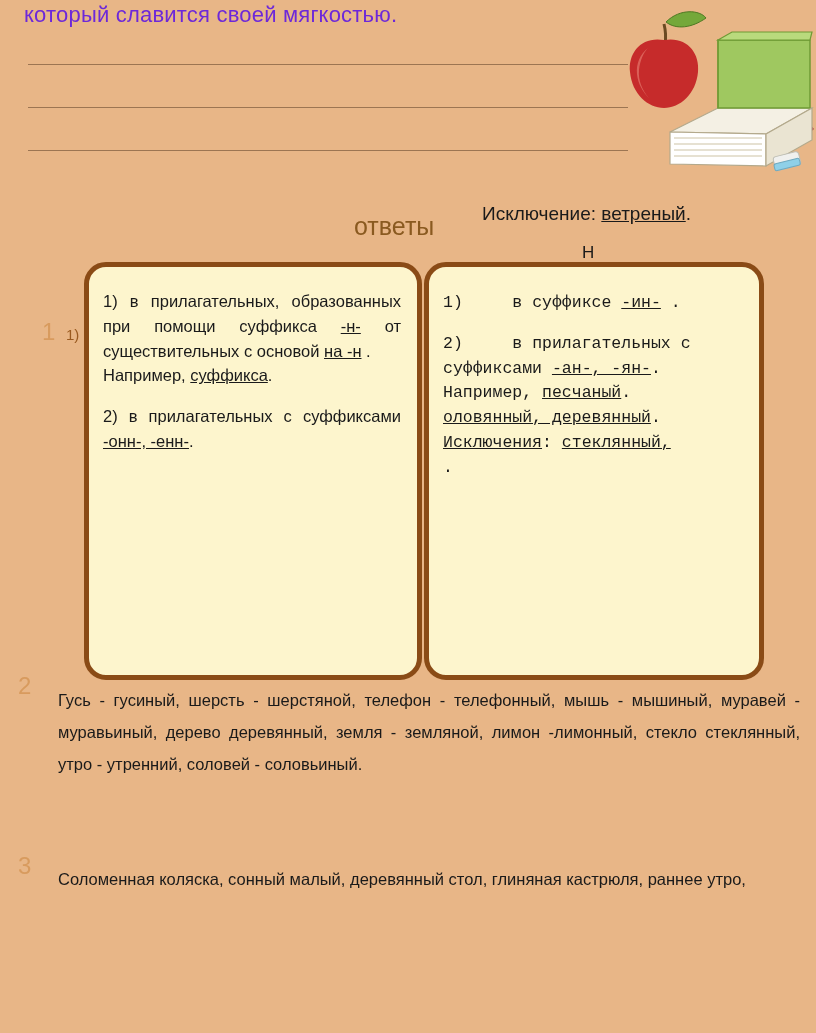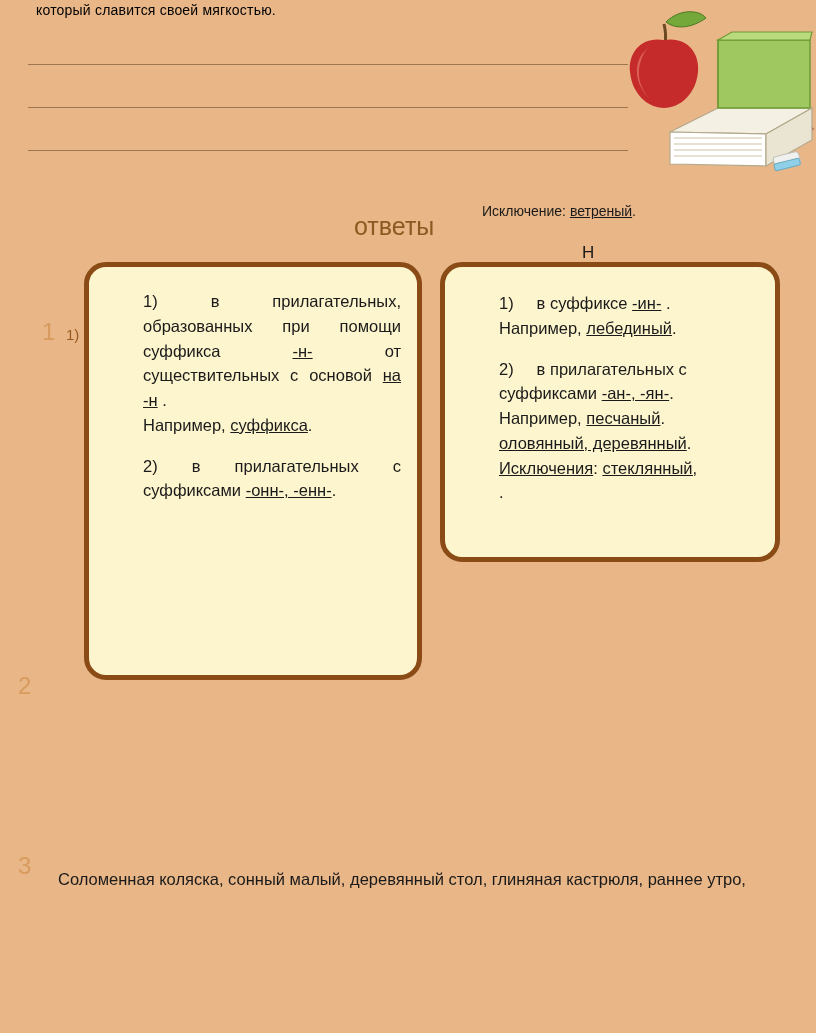--- a/index.html
+++ b/index.html
@@ -16,25 +16,25 @@
   }
   .page {
     position: relative;
     width: 816px;
     height: 1033px;
   }
 
   
   .top-text {
     position: absolute;
-    left: 36px;
+    left: 24px;
     top: 2px;
     width: 640px;
-    font-size: 14px;
-    color: #000000;
+    font-size: 22px;
+    color: #6d28d9;
     letter-spacing: 0.2px;
   }
 
   
   .rule {
     position: absolute;
     left: 28px;
     width: 600px;
     border-bottom: 1px solid #9c7552;
     height: 0;
@@ -67,52 +67,52 @@
     left: 246px;
     top: 264px;
     font-size: 23px;
     color: #8a5a20;
     font-weight: bold;
   }
   .exception-note {
     position: absolute;
     left: 482px;
     top: 203px;
-    font-size: 14px;
+    font-size: 19px;
     color: #1a1a1a;
   }
   .exception-note .u { text-decoration: underline; }
   .n-heading {
     position: absolute;
     left: 582px;
     top: 243px;
     font-size: 17px;
     color: #1a1a1a;
   }
 
   
   .box {
     position: absolute;
     background: #fdf5cd;
     border: 5px solid #8a4b16;
     border-radius: 22px;
     box-sizing: border-box;
-    padding-left: 40px;
   }
   .box-left {
     left: 84px;
     top: 262px;
     width: 338px;
     height: 418px;
   }
   .box-right {
-    left: 440px;
+    left: 424px;
     top: 262px;
     width: 340px;
-    height: 300px;
+    height: 418px;
+    font-family: Liberation Mono, monospace;
   }
   .box-inner {
     padding: 22px 16px 10px 14px;
     font-size: 16.5px;
     color: #1a1a1a;
     line-height: 1.5;
   }
   .box-right .box-inner { padding-top: 24px; }
   .u { text-decoration: underline; }
   .just { text-align: justify; }
@@ -233,24 +233,20 @@
 
   <div class="box box-right">
     <div class="box-inner">
       <div>
         <span>1)</span>
         &nbsp;&nbsp;&nbsp;
         <span>в суффиксе</span>
         <span class="u">-ин-</span>
         <span>.</span>
       </div>
-      <div>
-        <span>Например,</span>
-        <span class="u">лебединый</span><span>.</span>
-      </div>
       <div class="gap"></div>
       <div>
         <span>2)</span>
         &nbsp;&nbsp;&nbsp;
         <span>в прилагательных с суффиксами</span>
         <span class="u">-ан-, -ян-</span><span>.</span>
       </div>
       <div>
         <span>Например,</span>
         <span class="u">песчаный</span><span>.</span>
@@ -264,15 +260,16 @@
       </div>
       <div>.</div>
     </div>
   </div>
 
   <div class="marker m1">1</div>
   <div class="inline-one">1)</div>
   <div class="marker m2">2</div>
   <div class="marker m3">3</div>
 
+  <div class="para p2">Гусь - гусиный,  шерсть - шерстяной,  телефон - телефонный, мышь - мышиный, муравей - муравьиный, дерево деревянный, земля - земляной, лимон -лимонный, стекло стеклянный,  утро - утренний, соловей -  соловьиный.</div>
   <div class="para p3">Соломенная коляска,   сонный малый, деревянный стол, глиняная кастрюля, раннее утро,</div>
 
 </div>
 
 </body></html>

